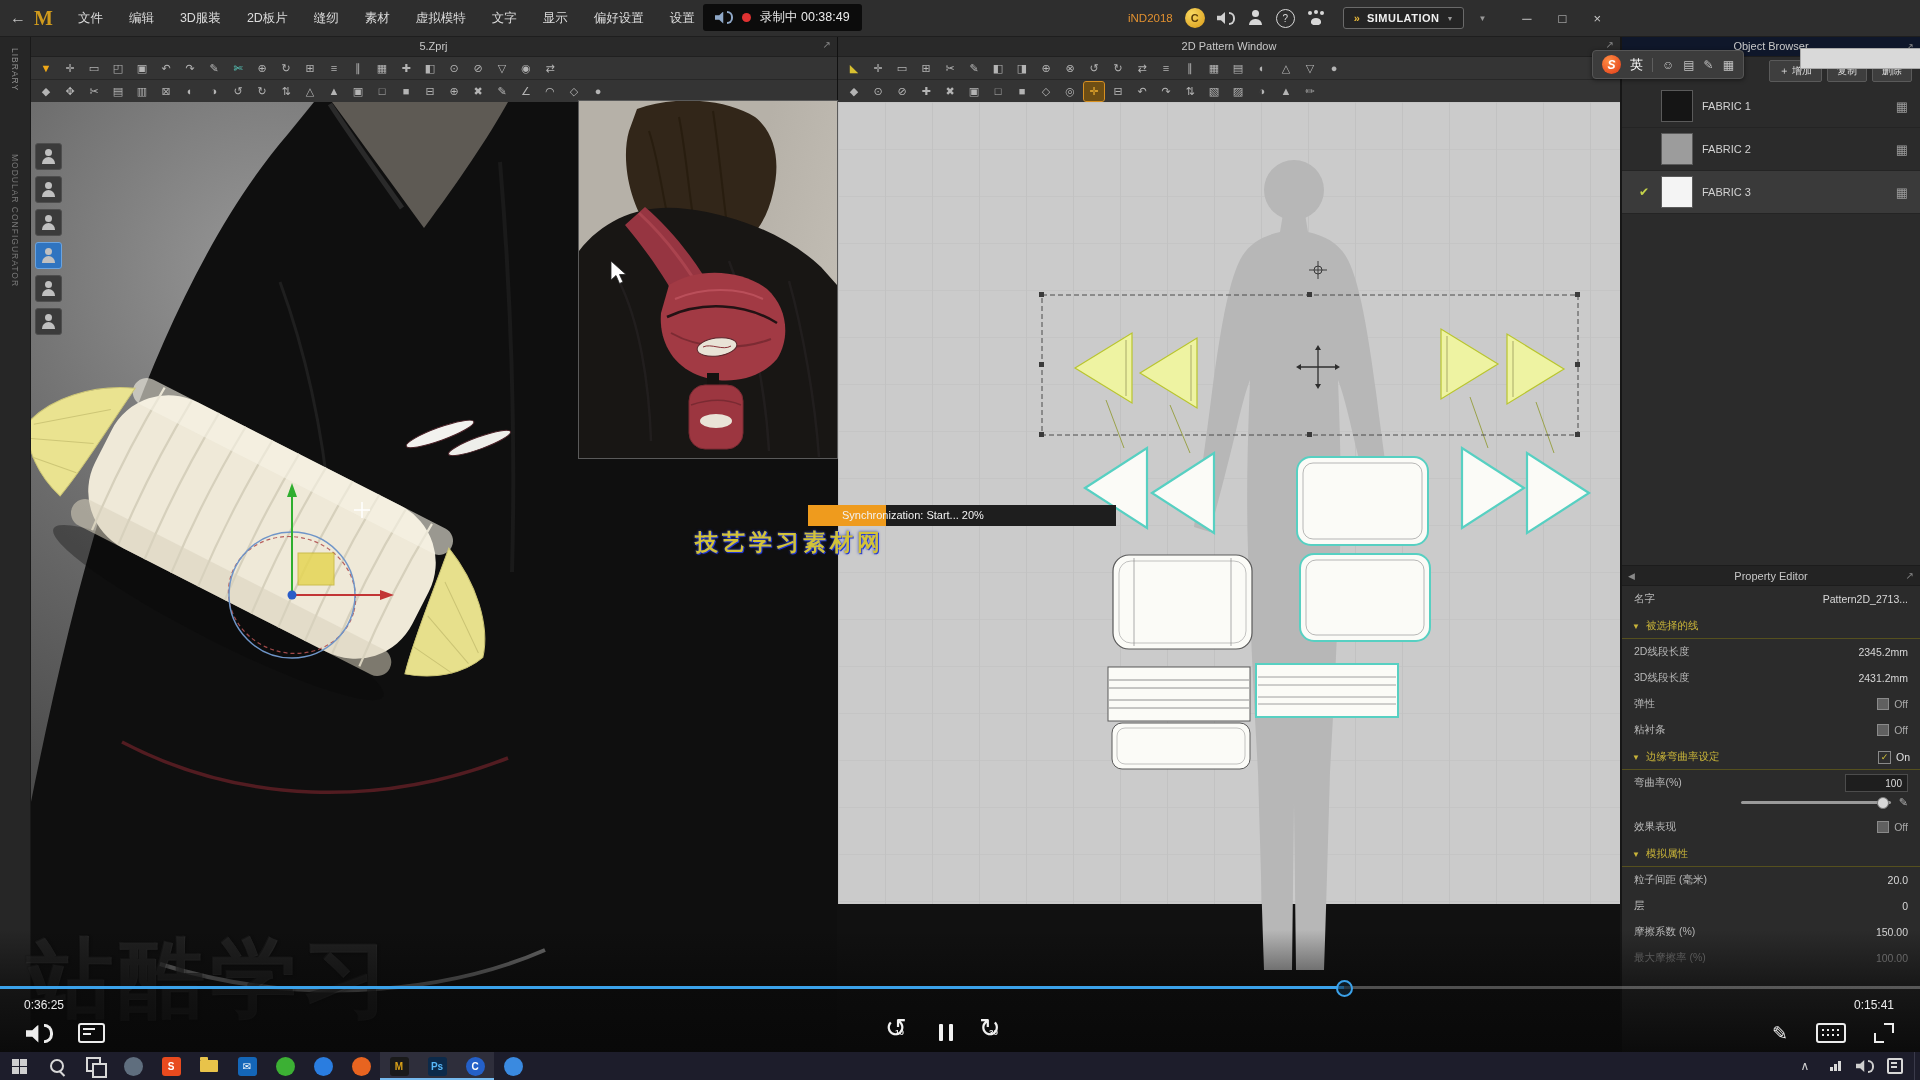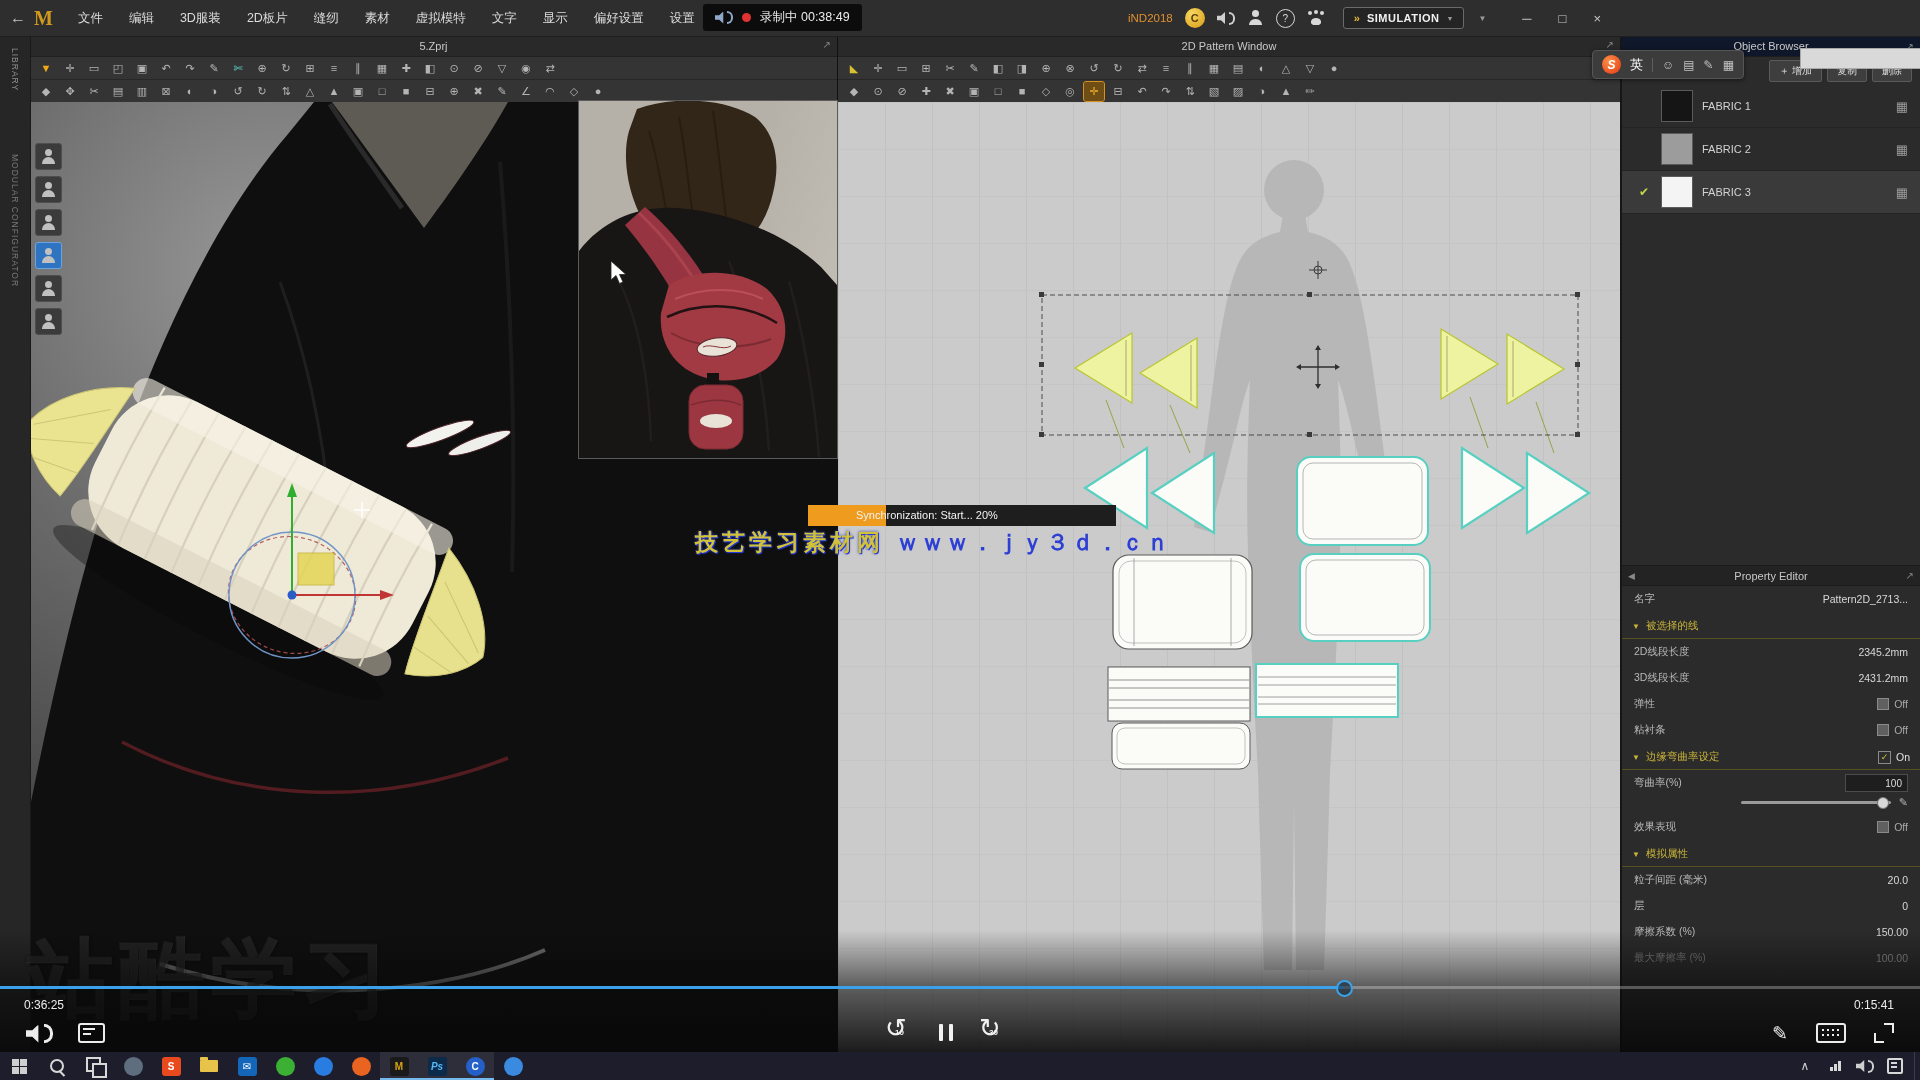--- a/index.html
+++ b/index.html
@@ -70,29 +70,29 @@
   .pose-col{position:absolute;left:5px;top:41px;display:flex;flex-direction:column;gap:6px;z-index:6;}
   .pose-btn{width:25px;height:25px;background:#3b3b3b;border:1px solid #4e4e4e;border-radius:3px;
     display:flex;flex-direction:column;align-items:center;justify-content:center;}
   .pose-btn.active{background:#2f74c0;border-color:#6ba4e0;}
   .pi-head{width:7px;height:7px;border-radius:50%;background:#c0c0c0;}
   .pi-body{width:13px;height:7px;border-radius:7px 7px 0 0;background:#c0c0c0;margin-top:1px;}
   .photo-inset{position:absolute;left:548px;top:64px;width:258px;height:357px;border:1px solid #5a5a5a;
     z-index:7;overflow:hidden;background:linear-gradient(105deg,#b6b1a8 55%,#c6c1b8 100%);}
 
   
-  .win2d{position:absolute;left:838px;top:36px;width:782px;height:1016px;background:#c9c9c9;z-index:4;}
+  .win2d{position:absolute;left:838px;top:36px;width:782px;height:868px;background:#c9c9c9;z-index:4;}
   .canvas2d{position:absolute;left:0;top:66px;right:0;bottom:0;background-color:#cbcbcb;
     background-image:repeating-linear-gradient(to right,#c2c2c2 0 1px,transparent 1px 47px),
                      repeating-linear-gradient(to bottom,#c5c5c5 0 1px,transparent 1px 47px);}
 
   
   .sync-tip{position:absolute;left:808px;top:505px;width:308px;height:21px;background:#1e1e1e;z-index:30;overflow:hidden;}
   .sync-fill{position:absolute;left:0;top:0;bottom:0;width:78px;background:#ef9b1d;}
-  .sync-text{position:absolute;left:48px;top:0;line-height:21px;color:#f2f2f2;font-size:11px;white-space:nowrap;}
+  .sync-text{position:absolute;left:34px;top:0;line-height:21px;color:#f2f2f2;font-size:11px;white-space:nowrap;}
   .wm-center{position:absolute;left:695px;top:527px;z-index:32;display:flex;gap:12px;align-items:flex-start;white-space:nowrap;}
   .wm-site{font-size:23px;font-weight:bold;color:#d2c23a;text-shadow:0 0 3px #2238d8,1px 1px 0 #2238d8;letter-spacing:4px;}
   .wm-url{font-size:23px;font-weight:bold;color:#2d3fd4;letter-spacing:2px;}
   .wm-corner{position:absolute;left:26px;top:920px;z-index:45;font-size:86px;font-weight:bold;
     color:rgba(30,30,30,.58);letter-spacing:6px;white-space:nowrap;
     text-shadow:1px 1px 0 rgba(255,255,255,.12),2px 2px 3px rgba(0,0,0,.35);}
 
   
   .sidebar{position:absolute;left:1620px;top:36px;width:300px;height:1016px;background:#2b2b2b;
     border-left:2px solid #161616;z-index:8;box-sizing:border-box;}
@@ -567,21 +567,20 @@
     </div>
   </div>
 
   <div class="sync-tip">
     <div class="sync-fill"></div>
     <span class="sync-text">Synchronization: Start... 20%</span>
   </div>
 
   <div class="wm-center">
     <span class="wm-site">技艺学习素材网</span>
-    <span class="wm-url">ｗｗｗ．ｊｙ３ｄ．ｃｎ</span>
   </div>
 
   <div class="sidebar">
     <div class="ob-header">
       <span>Object Browser</span>
       <span class="ob-pop">↗</span>
     </div>
     <div class="ob-btnrow">
       <button class="ob-btn">＋ 增加</button>
       <button class="ob-btn">复制</button>
@@ -780,21 +779,21 @@
         <div class="tb-app">
           <span class="app-circle" style="background: rgb(42, 125, 224);"></span>
         </div>
         <div class="tb-app">
           <span class="app-circle" style="background: rgb(232, 100, 32);"></span>
         </div>
         <div class="tb-app active">
           <span class="app-square" style="background: rgb(26, 26, 26); color: rgb(216, 160, 24);">M</span>
         </div>
         <div class="tb-app active">
-          <span class="app-square" style="background: rgb(12, 42, 74); color: rgb(88, 184, 248); font-style: italic;">Ps</span>
+          <span class="app-square" style="background: rgb(12, 42, 74); color: rgb(88, 184, 248);">Ps</span>
         </div>
         <div class="tb-app active">
           <span class="app-circle" style="background: rgb(36, 96, 200); color: rgb(255, 255, 255);">C</span>
         </div>
         <div class="tb-app">
           <span class="app-circle" style="background: rgb(58, 138, 224);"></span>
         </div>
       </div>
     <div class="tb-right">
         <div class="tb-app">

